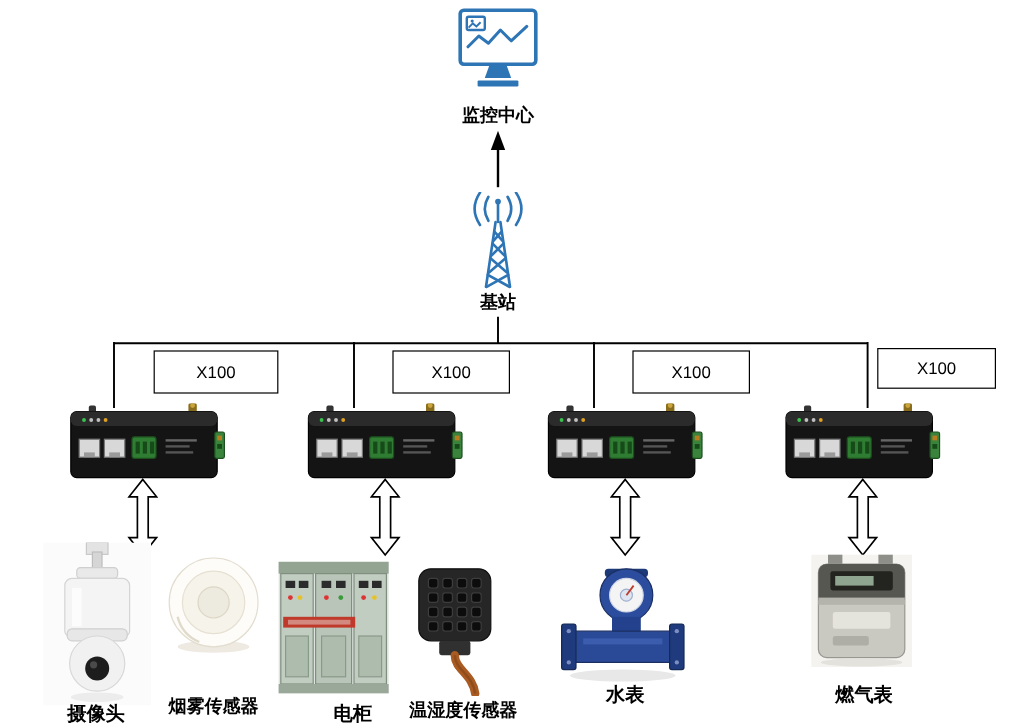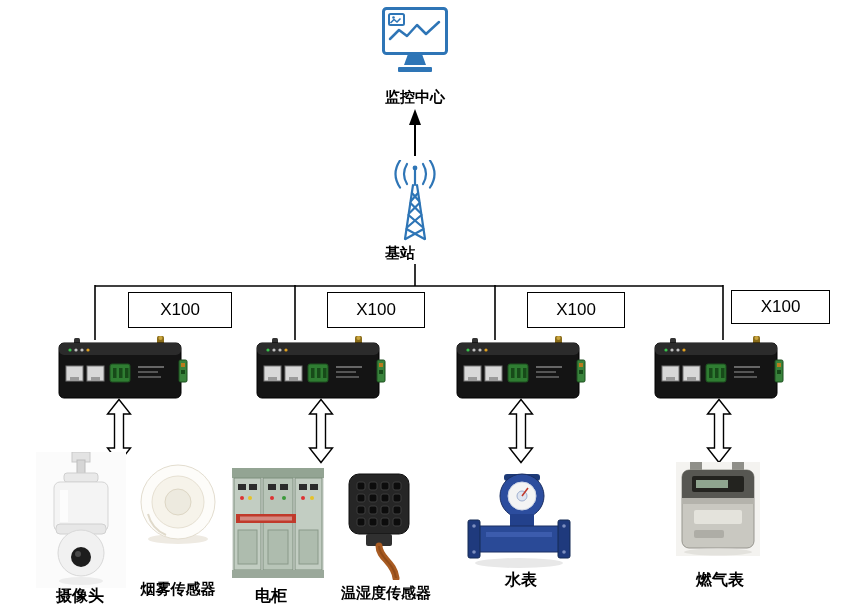--- a/index.html
+++ b/index.html
@@ -2,21 +2,21 @@
 <html><head>
 <meta charset="utf-8">
 <style>
   * { margin:0; padding:0; box-sizing:border-box; }
   html,body { background:#ffffff; }
   body { font-family:"Liberation Sans","DejaVu Sans",sans-serif; color:#000; }
   .canvas { position:relative; width:860px; height:607px; background:#fff; overflow:hidden; }
   .abs { position:absolute; }
   .diagram-label { position:absolute; font-weight:bold; text-align:center; color:#000; font-size:15px; line-height:1.2; }
   .device-label { font-size:16px; }
-  .x100-box { position:absolute; background:#fff; border:1px solid #000; display:flex; align-items:center; justify-content:center; font-size:17px; color:#000;text-align:center; }
+  .x100-box { position:absolute; background:#fff; border:1px solid #000; display:flex; align-items:center; justify-content:center; font-size:14px; color:#000;text-align:center; }
 </style>
 </head>
 <body>
 
 <div class="canvas">
 
   <svg class="abs" style="left:0;top:0" width="860" height="607">
     <g>
       <line x1="415" y1="156" x2="415" y2="124" stroke="#000" stroke-width="2"></line>
       <polygon points="415,109 409,125 421,125" fill="#000"></polygon>
@@ -55,21 +55,21 @@
       <line x1="21.5" y1="55" x2="35.5" y2="67"></line>
       <line x1="34.5" y1="55" x2="20.5" y2="67"></line>
       <line x1="19.5" y1="69" x2="37.5" y2="79"></line>
       <line x1="36.5" y1="69" x2="18.5" y2="79"></line>
       <path d="M20,4 Q14,14 20,24"></path>
       <path d="M13,0.5 Q4,14 13,27.5"></path>
       <path d="M36,4 Q42,14 36,24"></path>
       <path d="M43,0.5 Q52,14 43,27.5"></path>
     </g>
   </svg>
-  <div class="diagram-label" style="left:370px;top:244px;width:60px">基站</div>
+  <div class="diagram-label" style="left:385px;top:244px;width:60px">基站</div>
 
   <div class="x100-box" style="left:128px;top:292px;width:104px;height:36px">X100</div>
   <div class="x100-box" style="left:327px;top:292px;width:98px;height:36px">X100</div>
   <div class="x100-box" style="left:527px;top:292px;width:98px;height:36px">X100</div>
   <div class="x100-box" style="left:731px;top:290px;width:99px;height:34px">X100</div>
 
   <svg class="abs" style="left:58px;top:336px" width="130" height="64" viewBox="0 0 130 64">
     <rect x="99" y="0" width="7" height="9" rx="1.5" fill="#8a6d1c"></rect>
       <circle cx="102.5" cy="2" r="2" fill="#caa53d"></circle>
     <rect x="16" y="2" width="6" height="7" rx="1.5" fill="#333"></rect>
@@ -225,21 +225,21 @@
       <circle cx="52" cy="30" r="2" fill="#3a9a3a"></circle>
     <circle cx="71" cy="30" r="2" fill="#d33"></circle>
       <circle cx="80" cy="30" r="2" fill="#e6c229"></circle>
     <rect x="4" y="46" width="60" height="9" fill="#c03a2b"></rect>
     <rect x="8" y="48.5" width="52" height="4" fill="#e8d8d5" opacity="0.5"></rect>
     <rect x="6" y="62" width="19" height="34" fill="#aebcae" stroke="#8a9a8a"></rect>
     <rect x="36" y="62" width="20" height="34" fill="#aebcae" stroke="#8a9a8a"></rect>
     <rect x="67" y="62" width="19" height="34" fill="#aebcae" stroke="#8a9a8a"></rect>
     <rect x="0" y="102" width="92" height="8" fill="#9aa89a"></rect>
   </svg>
-  <div class="diagram-label device-label" style="left:221px;top:586px;width:100px">电柜</div>
+  <div class="diagram-label device-label" style="left:244px;top:586px;width:100px">电柜</div>
 
   <svg class="abs" style="left:336px;top:470px" width="86" height="110" viewBox="0 0 86 110">
     <rect x="0" y="0" width="86" height="110" fill="#ffffff"></rect>
     <rect x="13" y="4" width="60" height="60" rx="10" fill="#262626" stroke="#0f0f0f"></rect>
     <g fill="#0c0c0c" stroke="#3d3d3d" stroke-width="1">
       <rect x="21" y="12" width="8" height="8" rx="2"></rect>
         <rect x="33" y="12" width="8" height="8" rx="2"></rect>
         <rect x="45" y="12" width="8" height="8" rx="2"></rect>
         <rect x="57" y="12" width="8" height="8" rx="2"></rect>
       <rect x="21" y="24" width="8" height="8" rx="2"></rect>

